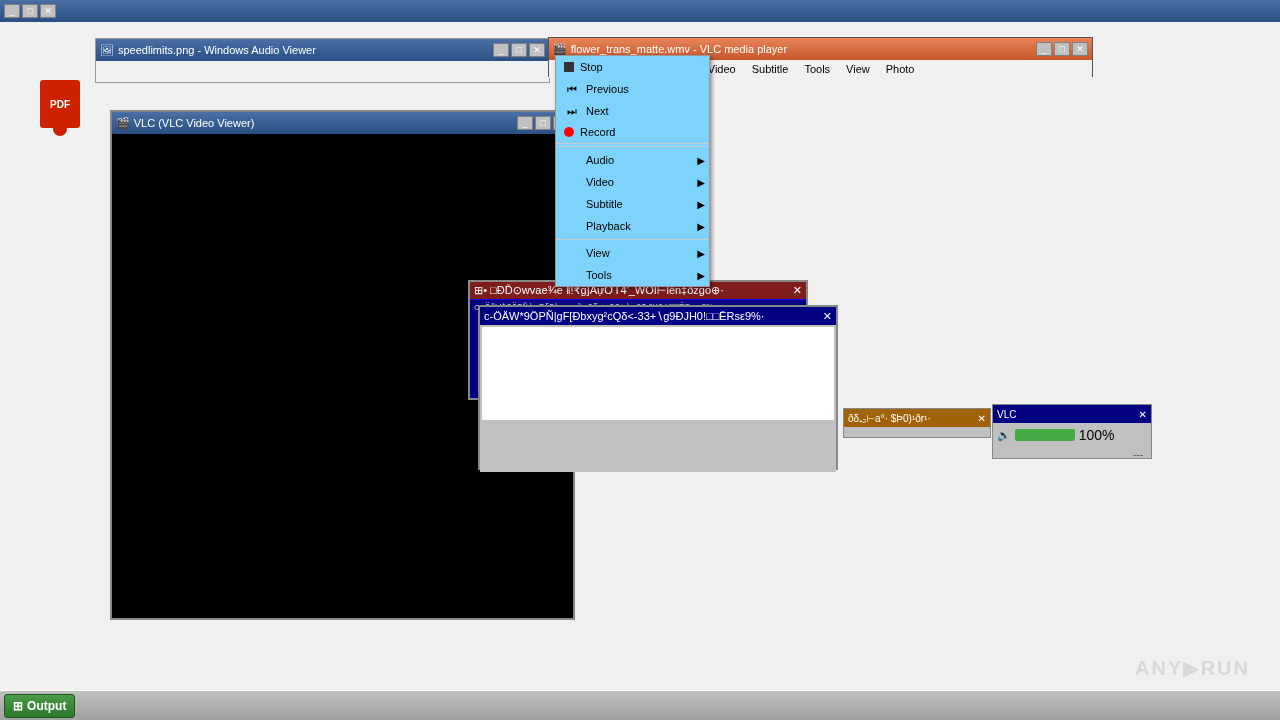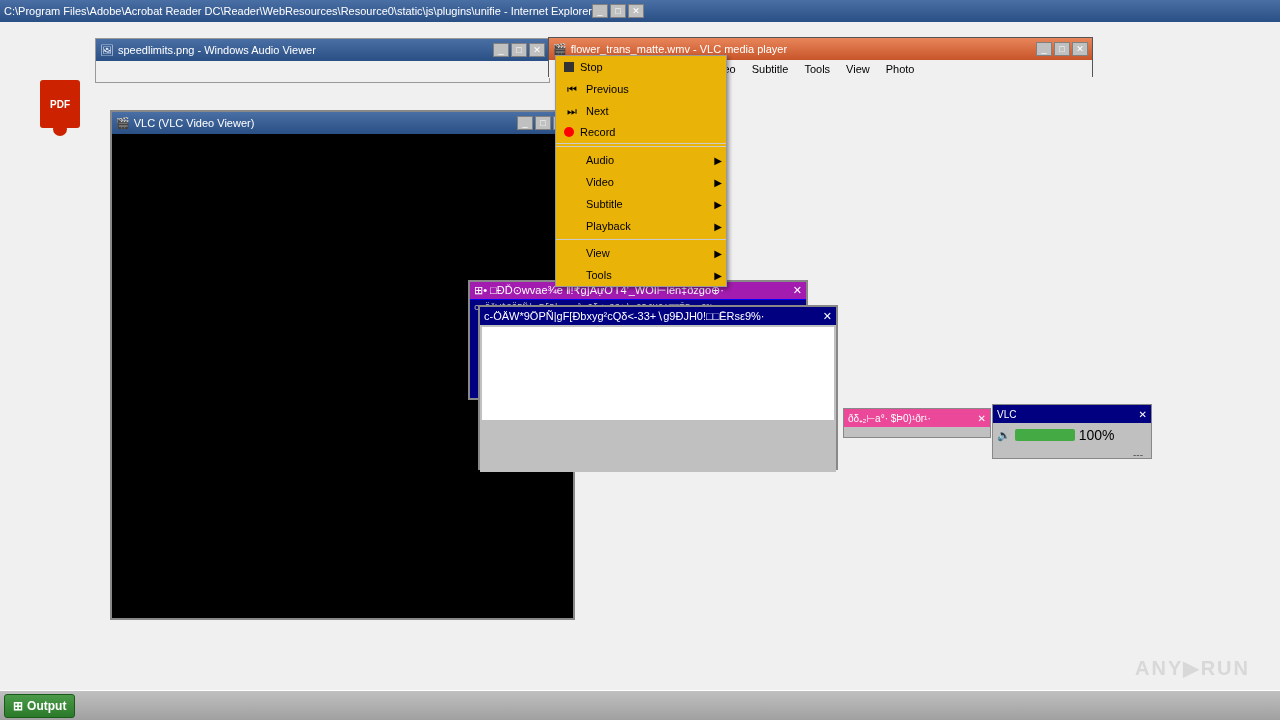--- a/index.html
+++ b/index.html
@@ -156,22 +156,22 @@
       width: 100%;
       height: calc(100% - 22px);
       background: #000;
     }
 
     
     .playback-menu {
       position: absolute;
       top: 55px;
       left: 555px;
-      width: 172px;
-      background: #eab308;
+      width: 155px;
+      background: #7dd3fc;
       border: 1px solid #999;
       box-shadow: 2px 2px 4px rgba(0,0,0,0.4);
       z-index: 500;
     }
     .menu-item {
       height: 22px;
       display: flex;
       align-items: center;
       padding: 0 8px;
       cursor: pointer;
@@ -220,21 +220,21 @@
       top: 280px;
       left: 468px;
       width: 340px;
       height: 120px;
       background: #000080;
       border: 2px solid #888;
       z-index: 200;
     }
     .cmd-titlebar {
       height: 18px;
-      background: #a21caf;
+      background: #7f1d1d;
       color: white;
       display: flex;
       align-items: center;
       padding: 0 4px;
       font-size: 11px;
       border-bottom: 1px solid #0000ff;
     }
     .cmd-content {
       padding: 2px 4px;
       color: #c0c0c0;
@@ -283,21 +283,21 @@
       top: 408px;
       left: 843px;
       width: 148px;
       height: 30px;
       background: #c0c0c0;
       border: 1px solid #888;
       z-index: 150;
     }
     .small-dialog-title {
       height: 18px;
-      background: #ec4899;
+      background: #a16207;
       color: white;
       font-size: 10px;
       display: flex;
       align-items: center;
       padding: 0 4px;
     }
 
     
     .vlc-mini {
       position: absolute;
@@ -370,21 +370,20 @@
       font-weight: bold;
       letter-spacing: 2px;
       text-align: center;
     }
   </style>
 </head>
 <body>
 
 <div class="ie-window">
   <div class="ie-titlebar">
-    <span>C:\Program Files\Adobe\Acrobat Reader DC\Reader\WebResources\Resource0\static\js\plugins\unifie - Internet Explorer</span>
     <div class="win-controls">
       <div class="win-btn">_</div>
       <div class="win-btn">□</div>
       <div class="win-btn">✕</div>
     </div>
   </div>
 </div>
 
 <div class="photo-viewer">
   <div class="photo-viewer-titlebar">

